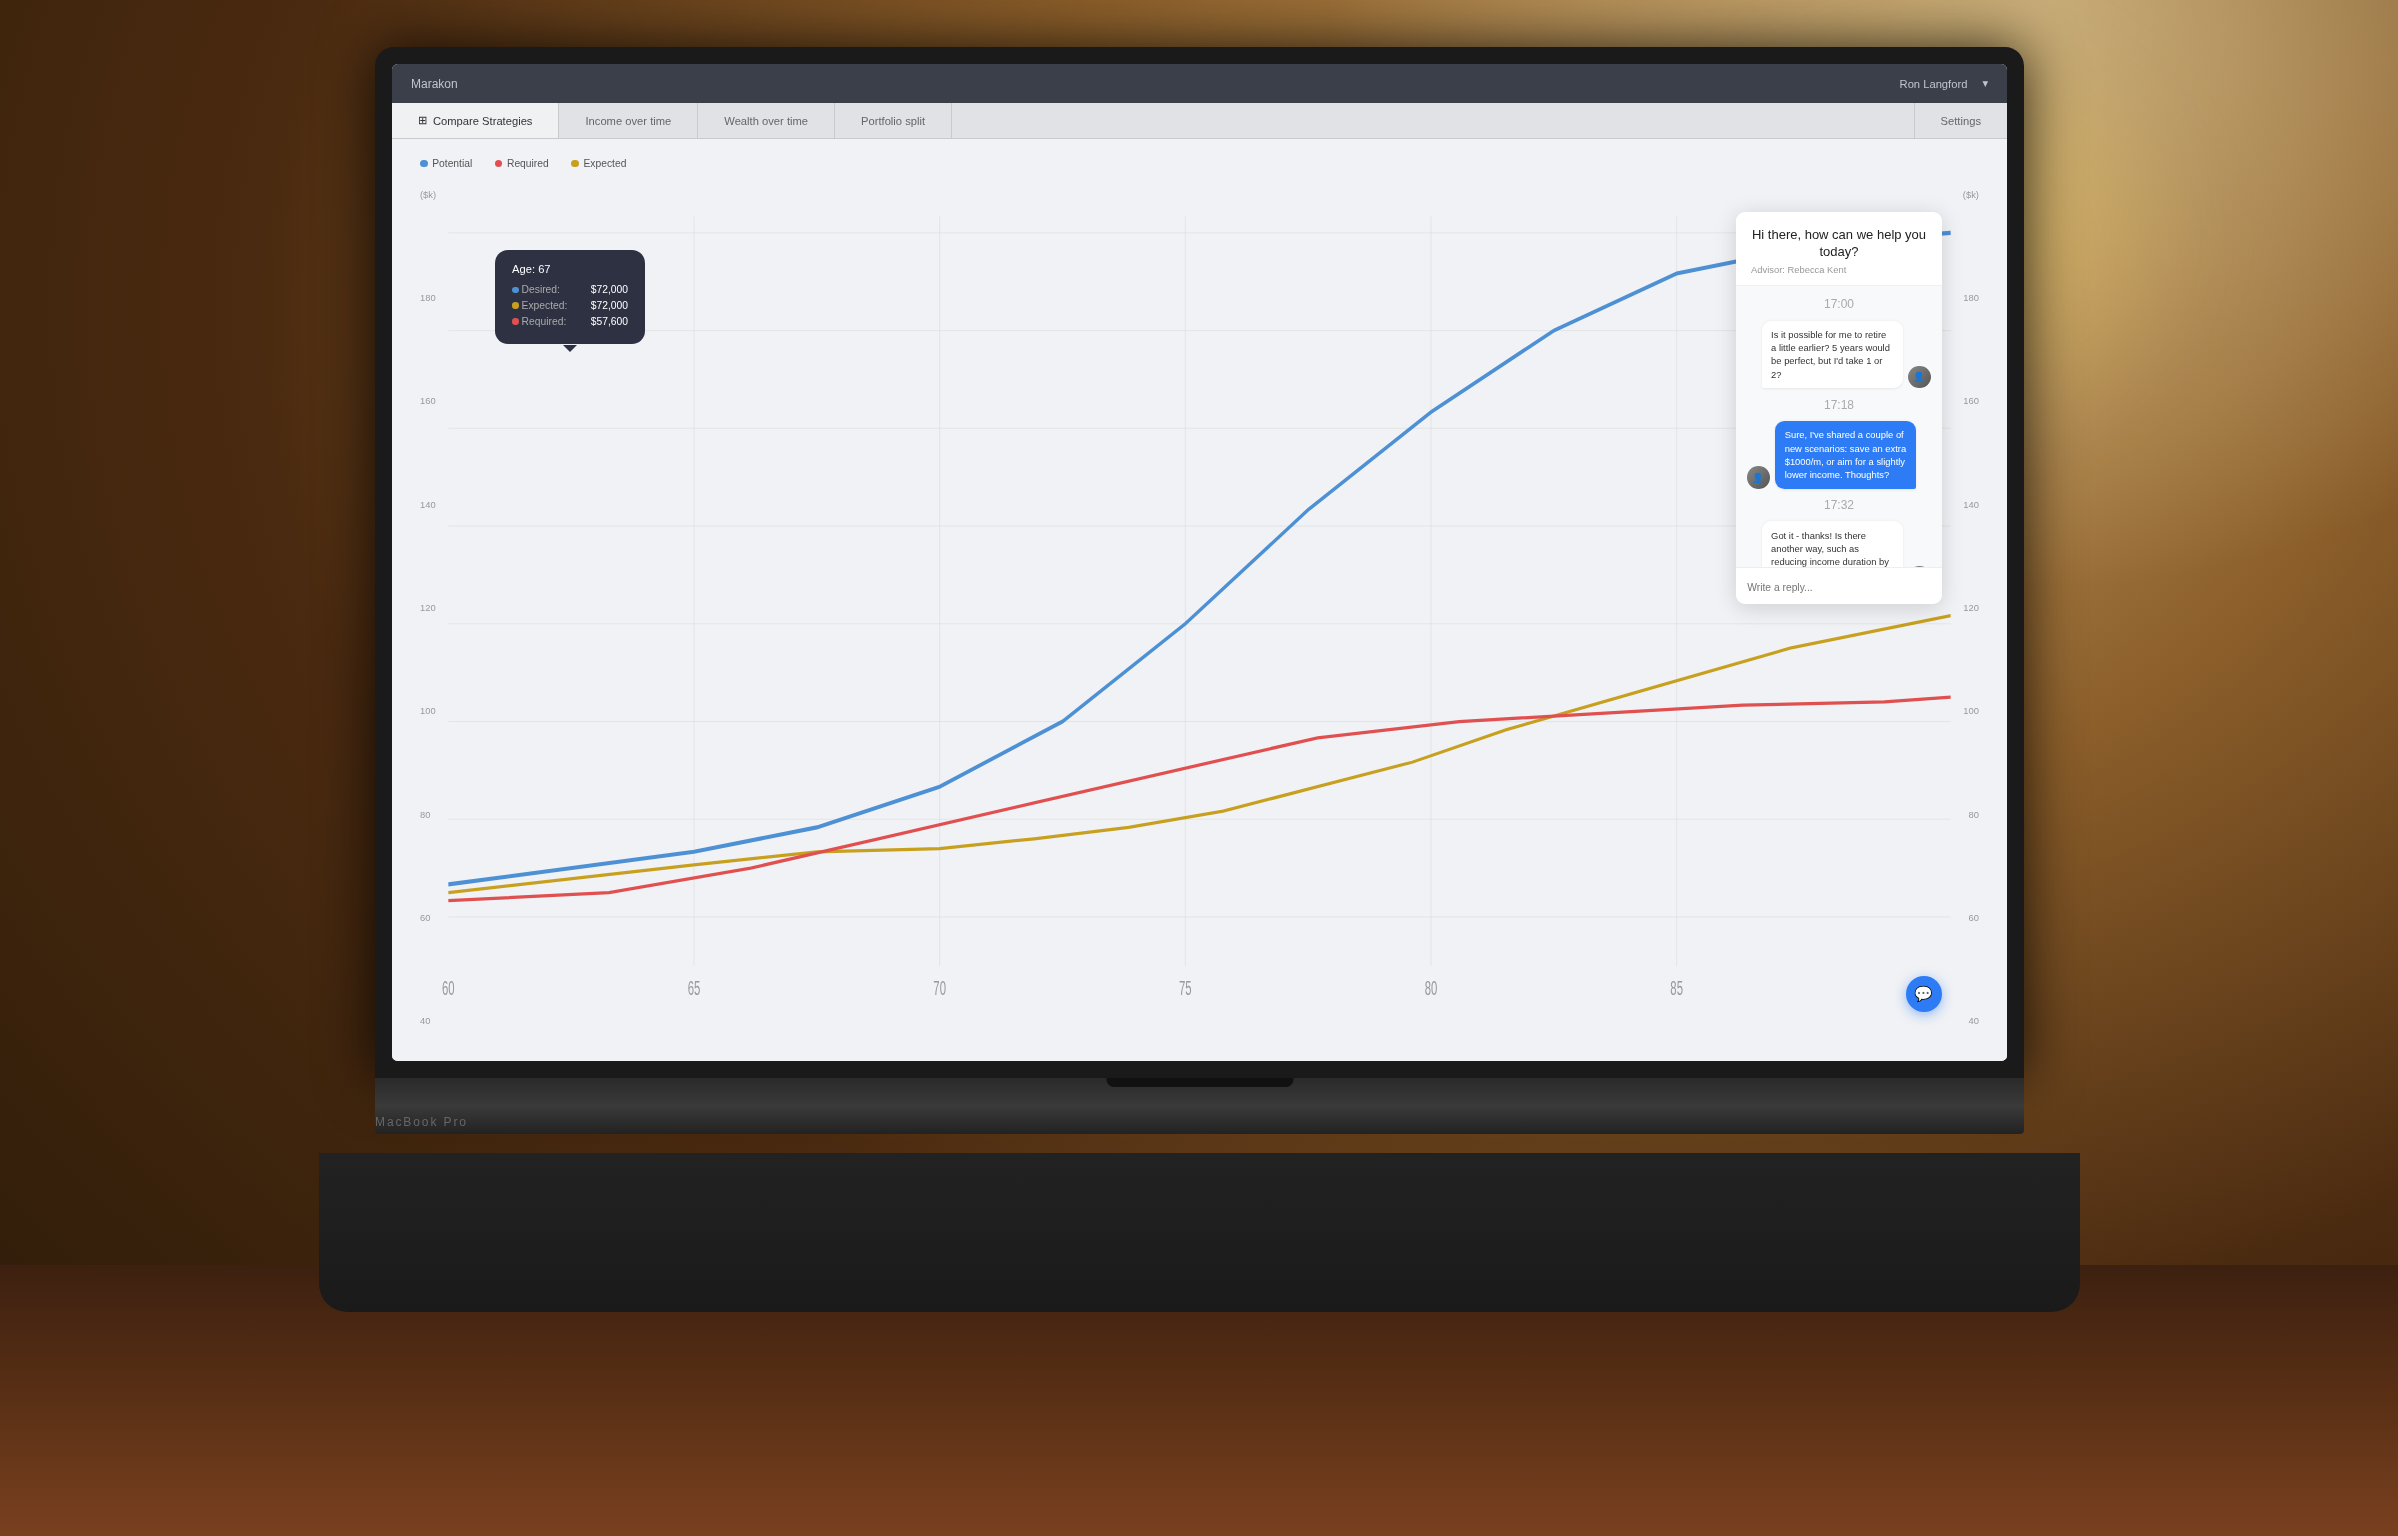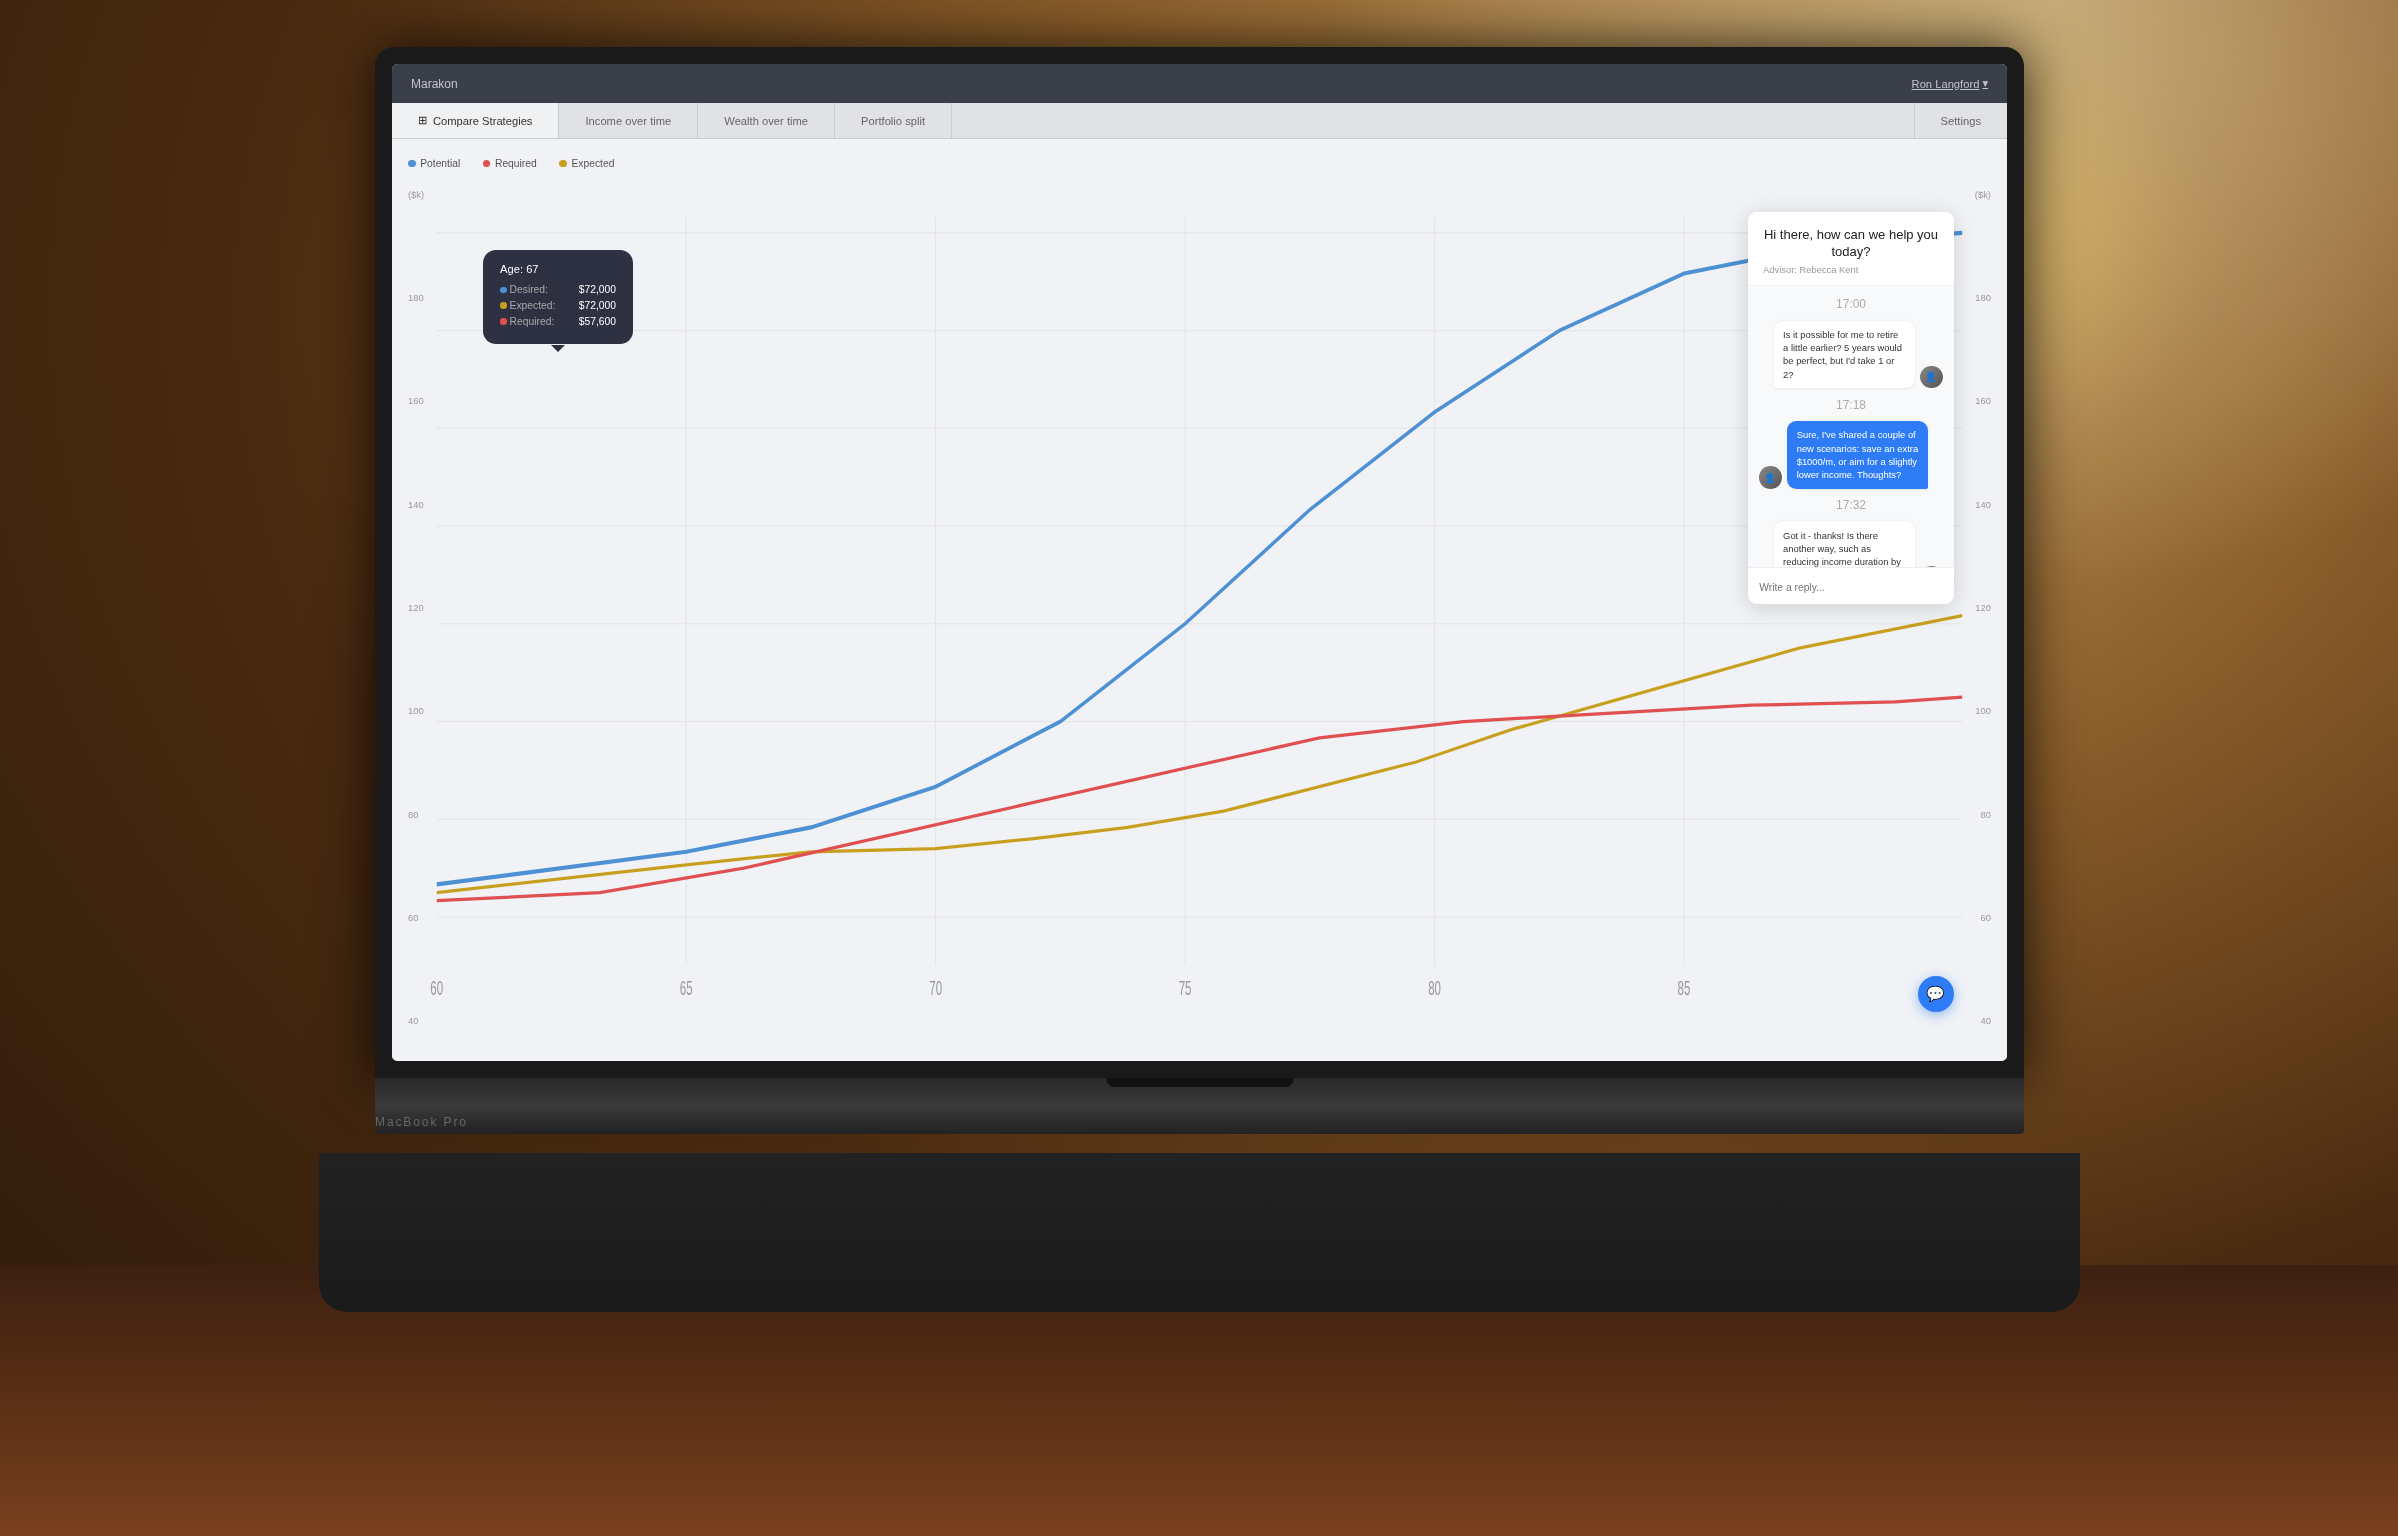--- a/index.html
+++ b/index.html
@@ -79,23 +79,22 @@
       color: #c0c4cc;
       font-size: 12px;
       font-weight: 500;
     }
 
     .user-menu {
       color: #c0c4cc;
       font-size: 11.2px;
       display: flex;
       align-items: center;
-      gap: 3px;
+      gap: 15px;
       cursor: pointer;
-      text-decoration: underline;
     }
 
     .app-tabs {
       height: 36px;
       background: #e0e2e6;
       display: flex;
       align-items: center;
       border-bottom: 0.9px solid #c8cace;
     }
 
@@ -121,21 +120,21 @@
       margin-left: auto;
       border-left: 0.9px solid #c8cace;
       border-right: none;
     }
 
     
     .chart-area {
       position: relative;
       flex: 1;
       background: #f0f2f5;
-      padding: 19px 16px;
+      padding: 19px 28px;
       height: calc(100% - 75px);
       overflow: hidden;
     }
 
     .chart-legend {
       display: flex;
       gap: 22.5px;
       margin-bottom: 15px;
       font-size: 10.3px;
       color: #555;

